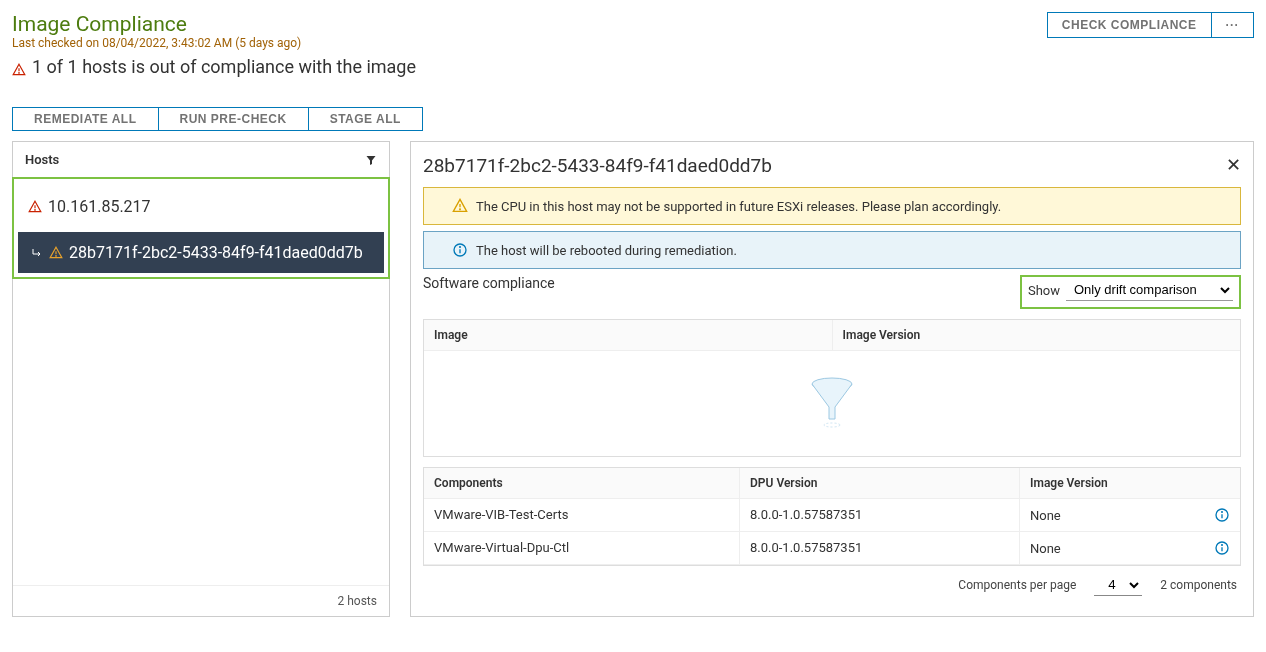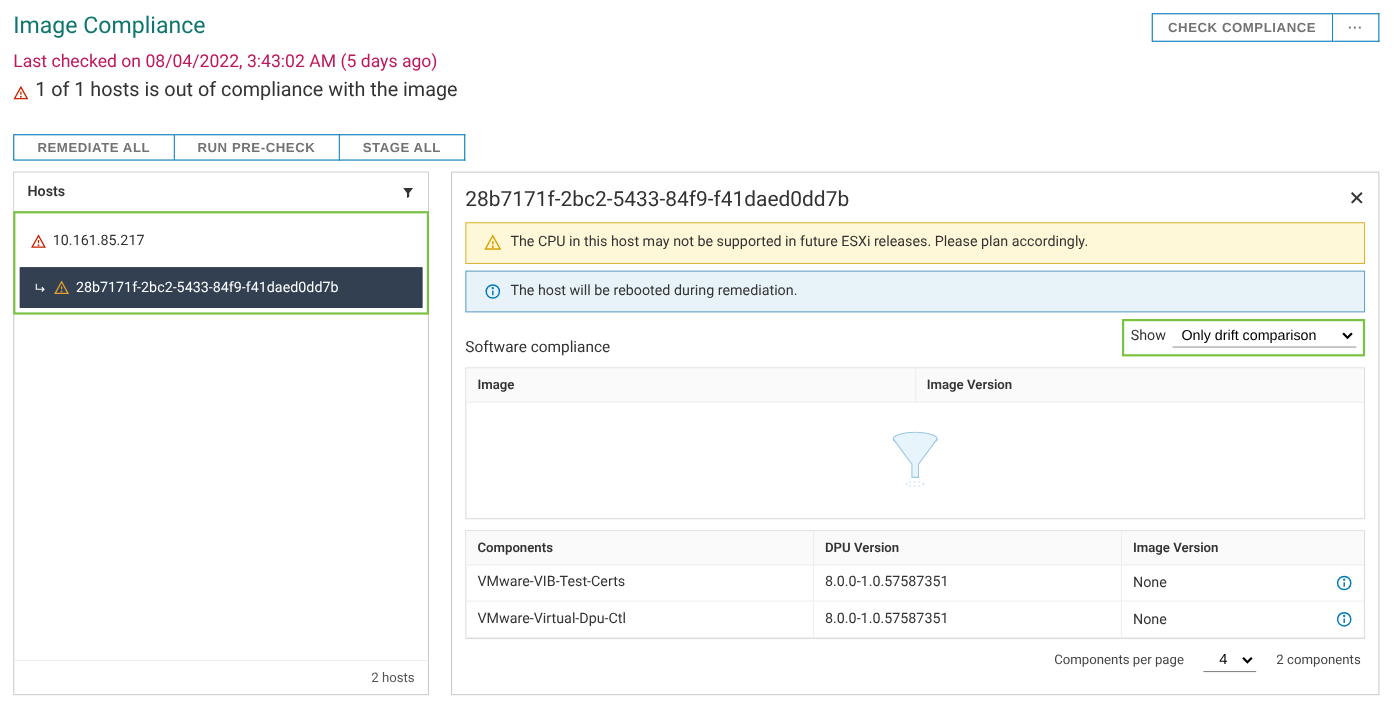--- a/index.html
+++ b/index.html
@@ -1,44 +1,44 @@
 <!DOCTYPE html>
 <html><head>
 <meta charset="utf-8">
 <style>
 * { box-sizing: border-box; margin: 0; padding: 0; }
 body { font-family: -apple-system, BlinkMacSystemFont, "Segoe UI", Roboto, Arial, sans-serif; font-size: 13px; color: #333; background: #fff; width: 1266px; height: 652px; padding: 12px; }
 .header-row { display: flex; justify-content: space-between; align-items: flex-start; }
-.title { font-size: 21px; font-weight: 400; color: #0f766e; }
+.title { font-size: 21px; font-weight: 400; color: #4d7c0f; }
 .header-buttons { display: flex; gap: 0; }
 .btn-outline { border: 1px solid #0079b8; color: #737373; background: #fff; padding: 6px 14px; font-size: 12px; font-weight: 600; letter-spacing: 0.5px; cursor: pointer; height: 26px; display: inline-flex; align-items: center; }
 .btn-outline.more { padding: 6px 14px; border-left: none; }
-.sub-line { font-size: 16px; color: #be185d; margin-top: 10px; }
+.sub-line { font-size: 12px; color: #a16207; }
 .compliance-msg { display: flex; align-items: flex-end; gap: 6px; margin-top: 6px; font-size: 18px; color: #333; }
 .btn-group { display: flex; margin-top: 30px; margin-bottom: 10px; }
 .btn-group .btn-outline { height: 24px; font-size: 12px; padding: 4px 21px; }
 .btn-group .btn-outline + .btn-outline { border-left: none; }
 .main-split { display: flex; gap: 20px; }
 .left-panel { width: 378px; border: 1px solid #ccc; display: flex; flex-direction: column; }
 .hosts-header { display: flex; justify-content: space-between; align-items: center; padding: 10px 12px; border-bottom: 1px solid #ccc; background: #fff; font-weight: 600; font-size: 13px; }
 .highlight-box { border: 2px solid #7cc242; margin: -1px; }
 .hosts-list { flex: 1; padding: 4px; }
-.host-row { display: flex; align-items: center; gap: 6px; padding: 10px 8px; font-size: 13px; }
+.host-row { display: flex; align-items: center; gap: 6px; padding: 10px 8px; font-size: 16px; }
 .host-row.child { background: #324052; color: #fff; padding-left: 12px; margin-top: 6px; border: 1px solid #324052; }
 .host-parent { background: #fff; color: #333; margin: 4px 2px 0 2px; }
 .hosts-footer { text-align: right; padding: 8px 12px; font-size: 12px; color: #555; border-top: 1px solid #eee; }
 .spacer { flex: 1; min-height: 300px; }
 .right-panel { flex: 1; border: 1px solid #ccc; padding: 12px; position: relative; }
 .close-x { position: absolute; top: 12px; right: 12px; font-size: 18px; color: #333; cursor: pointer; }
 .detail-title { font-size: 19px; font-weight: 400; margin-bottom: 10px; }
 .detail-sub { display: flex; align-items: center; gap: 6px; font-size: 13px; margin-bottom: 10px; }
-.alert { display: flex; align-items: flex-start; gap: 8px; padding: 10px 16px; border: 1px solid; font-size: 13px; margin-bottom: 6px; }
+.alert { display: flex; align-items: center; gap: 8px; padding: 10px 28px; border: 1px solid; font-size: 13px; margin-bottom: 6px; }
 .alert.warn { background: #fff8d8; border-color: #d9b73c; }
 .alert.info { background: #e8f3f9; border-color: #6ba3c4; }
-.sw-row { display: flex; justify-content: space-between; align-items: flex-end; margin-top: 4px; }
+.sw-row { display: flex; justify-content: space-between; align-items: flex-start; margin-top: 4px; }
 .sw-title { font-size: 14px; }
 .show-box { display: flex; align-items: center; gap: 6px; border: 2px solid #7cc242; padding: 2px 6px 6px 6px; }
 .show-select { border: none; border-bottom: 1px solid #999; background: transparent; font-size: 13px; padding: 2px 20px 2px 4px; }
 .table { border: 1px solid #ddd; margin-top: 10px; }
 .table-row { display: flex; border-bottom: 1px solid #eee; }
 .table-header { background: #fafafa; font-weight: 600; font-size: 12px; }
 .cell { padding: 8px 10px; }
 .table1 .c1 { flex: 1; border-right: 1px solid #eee; }
 .table1 .c2 { flex: 1; }
 .funnel-area { height: 105px; display: flex; align-items: center; justify-content: center; }

